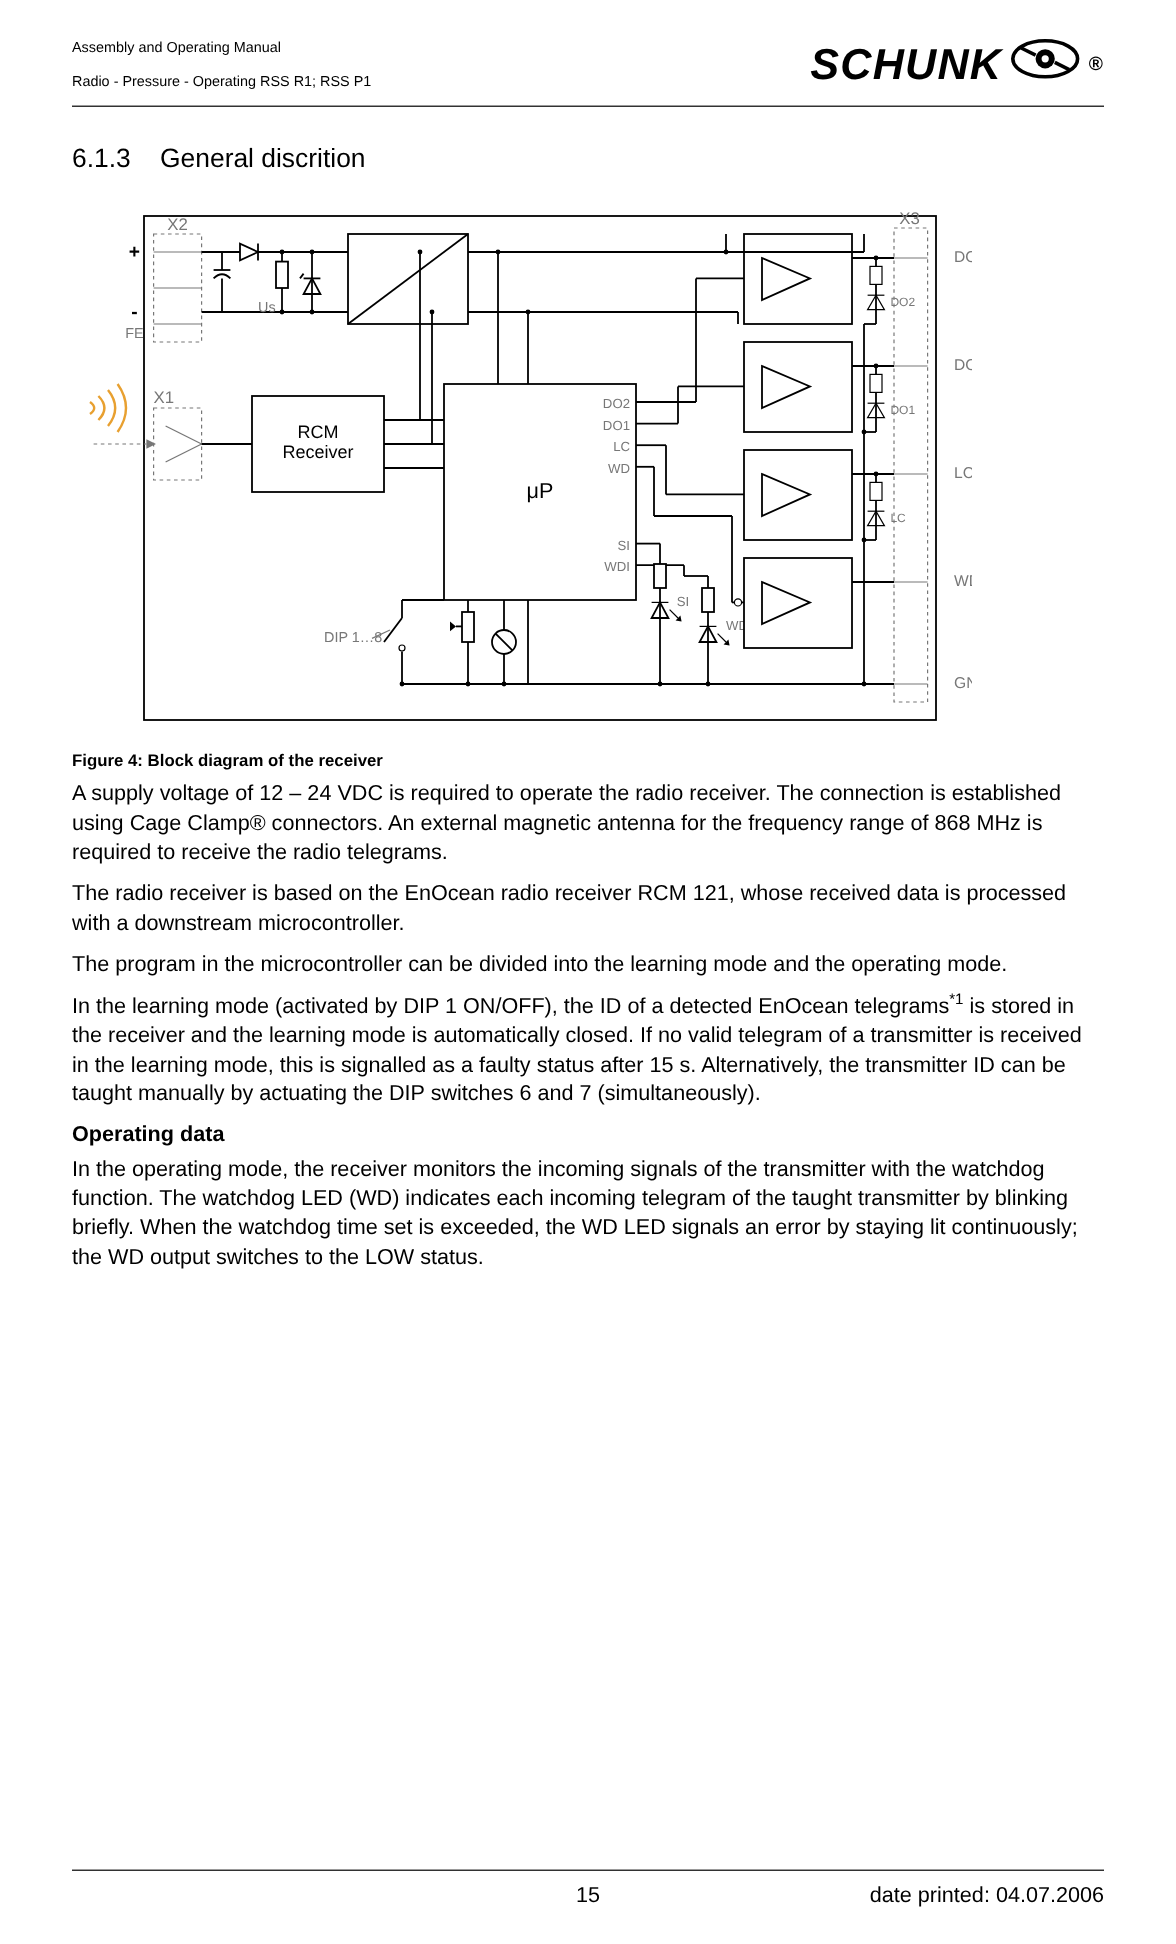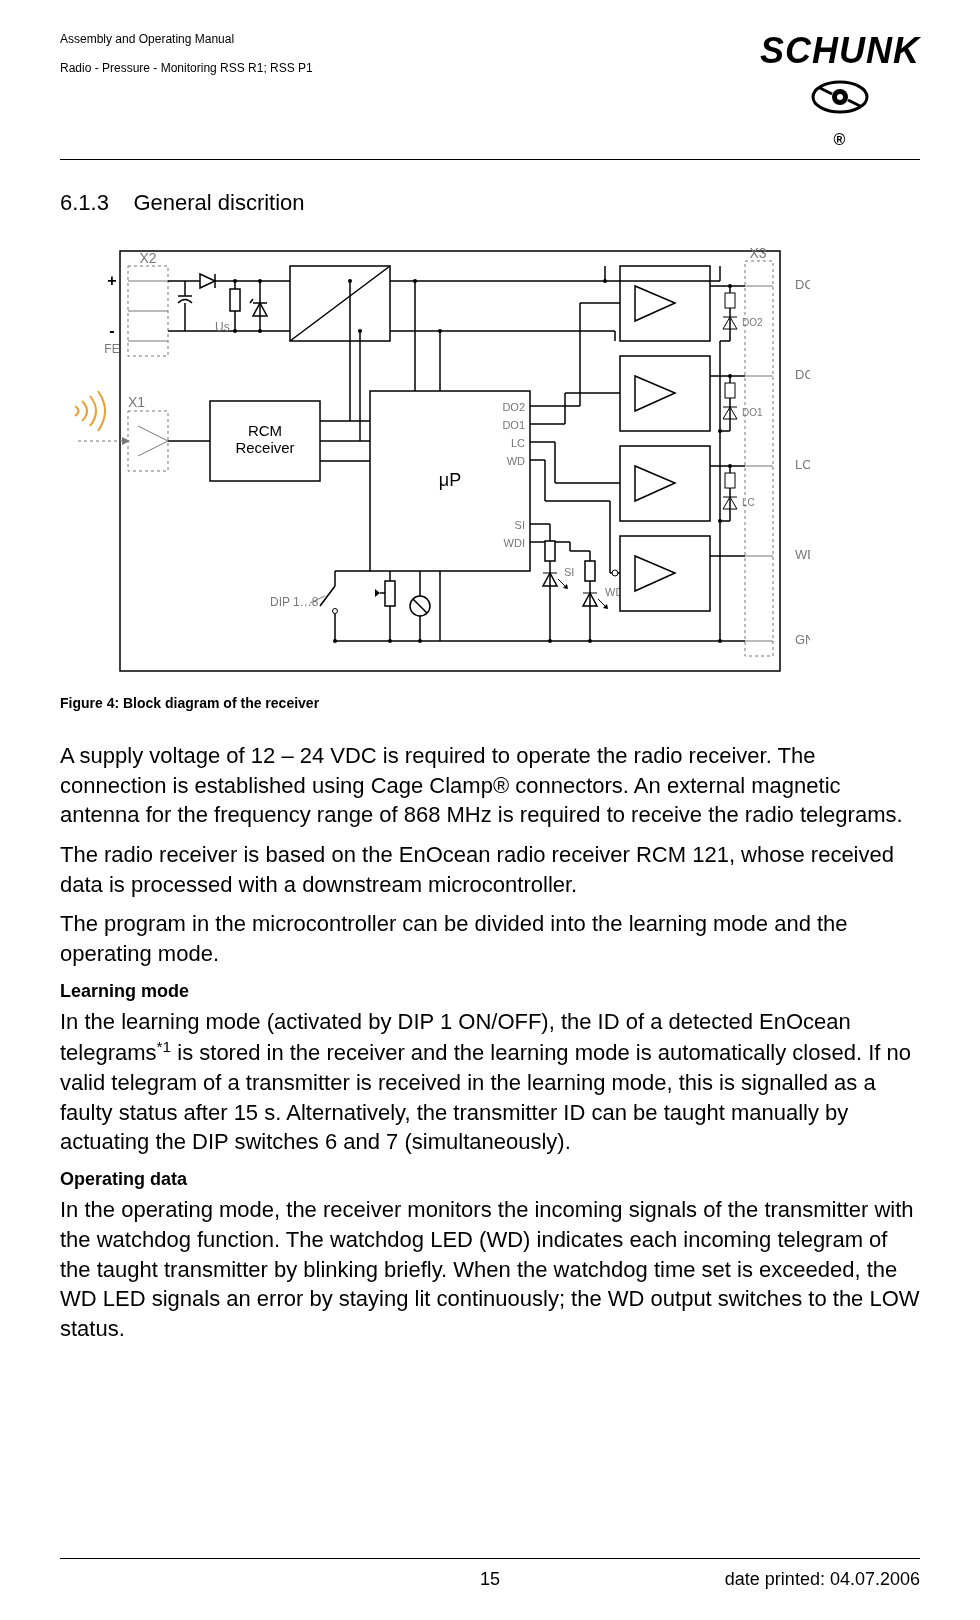--- a/index.html
+++ b/index.html
@@ -27,46 +27,45 @@
       line-height: 1.6;
     }
     .logo {
       display: flex;
       align-items: center;
       gap: 6px;
       font-weight: bold;
       font-size: 36px;
       letter-spacing: 1px;
       font-family: Arial, sans-serif;
-      flex-direction: column;
     }
     .logo-icon {
       display: inline-block;
     }
     .section-heading {
       font-size: 22px;
       margin-bottom: 25px;
       font-weight: normal;
       margin-top: 24px;
     }
     .figure-wrap {
       text-align: left;
       margin-bottom: 10px;
     }
     .figure-svg {
       display: inline-block;
     }
     .figure-caption {
       font-size: 14px;
       font-weight: bold;
-      margin-bottom: 30px;
+      margin-bottom: 8px;
       margin-left: 0;
     }
     .body-text p {
-      font-size: 22px;
+      font-size: 18px;
       line-height: 1.35;
       margin-bottom: 10px;
     }
     .body-text .bold-heading {
       font-weight: bold;
       font-size: 18px;
       margin-top: 8px;
       margin-bottom: 4px;
     }
     .footer {
@@ -88,21 +87,21 @@
     sup { font-size: 0.7em; }
   </style>
 </head>
 <body>
 
 <div class="page">
   <div class="header">
     <div class="header-left">
       <div>Assembly and Operating Manual</div>
       <div style="height:10px"></div>
-      <div>Radio - Pressure - Monitoring RSS R1; RSS P1</div>
+      <div>Radio - Pressure - Operating RSS R1; RSS P1</div>
     </div>
     <div class="logo">
       <span style="font-style:italic;">SCHUNK</span>
       <span class="logo-icon">
         <svg width="60" height="38" viewBox="0 0 60 38">
           <ellipse cx="30" cy="19" rx="27" ry="15" fill="none" stroke="#000" stroke-width="3"></ellipse>
           <circle cx="30" cy="19" r="8" fill="#000"></circle>
           <circle cx="30" cy="19" r="3" fill="#fff"></circle>
           <line x1="10" y1="10" x2="22" y2="16" stroke="#000" stroke-width="3"></line>
           <line x1="38" y1="22" x2="50" y2="28" stroke="#000" stroke-width="3"></line>
@@ -321,21 +320,20 @@
       <line x1="380" y1="90" x2="555" y2="90" stroke="#000" stroke-width="1.5"></line>
     </svg>
   </div>
 
   <div class="figure-caption">Figure 4: Block diagram of the receiver</div>
 
   <div class="body-text">
     <p>A supply voltage of 12 – 24 VDC is required to operate the radio receiver. The connection is established using Cage Clamp® connectors. An external magnetic antenna for the frequency range of 868 MHz is required to receive the radio telegrams.</p>
     <p>The radio receiver is based on the EnOcean radio receiver RCM 121, whose received data is processed with a downstream microcontroller.</p>
     <p>The program in the microcontroller can be divided into the learning mode and the operating mode.</p>
-    <p class="bold-heading">Learning mode</p>
     <p><span>In the learning mode (activated by DIP 1 ON/OFF), the ID of a detected EnOcean telegrams</span><sup>*1</sup><span> is stored in the receiver and the learning mode is automatically closed. If no valid telegram of a transmitter is received in the learning mode, this is signalled as a faulty status after 15 s. Alternatively, the transmitter ID can be taught manually by actuating the DIP switches 6 and 7 (simultaneously).</span></p>
     <p class="bold-heading">Operating data</p>
     <p>In the operating mode, the receiver monitors the incoming signals of the transmitter with the watchdog function. The watchdog LED (WD) indicates each incoming telegram of the taught transmitter by blinking briefly. When the watchdog time set is exceeded, the WD LED signals an error by staying lit continuously; the WD output switches to the LOW status.</p>
   </div>
 </div>
 
 <div class="footer">
   <span></span>
   <span class="pagenum">15</span>
   <span>date printed: 04.07.2006</span>

